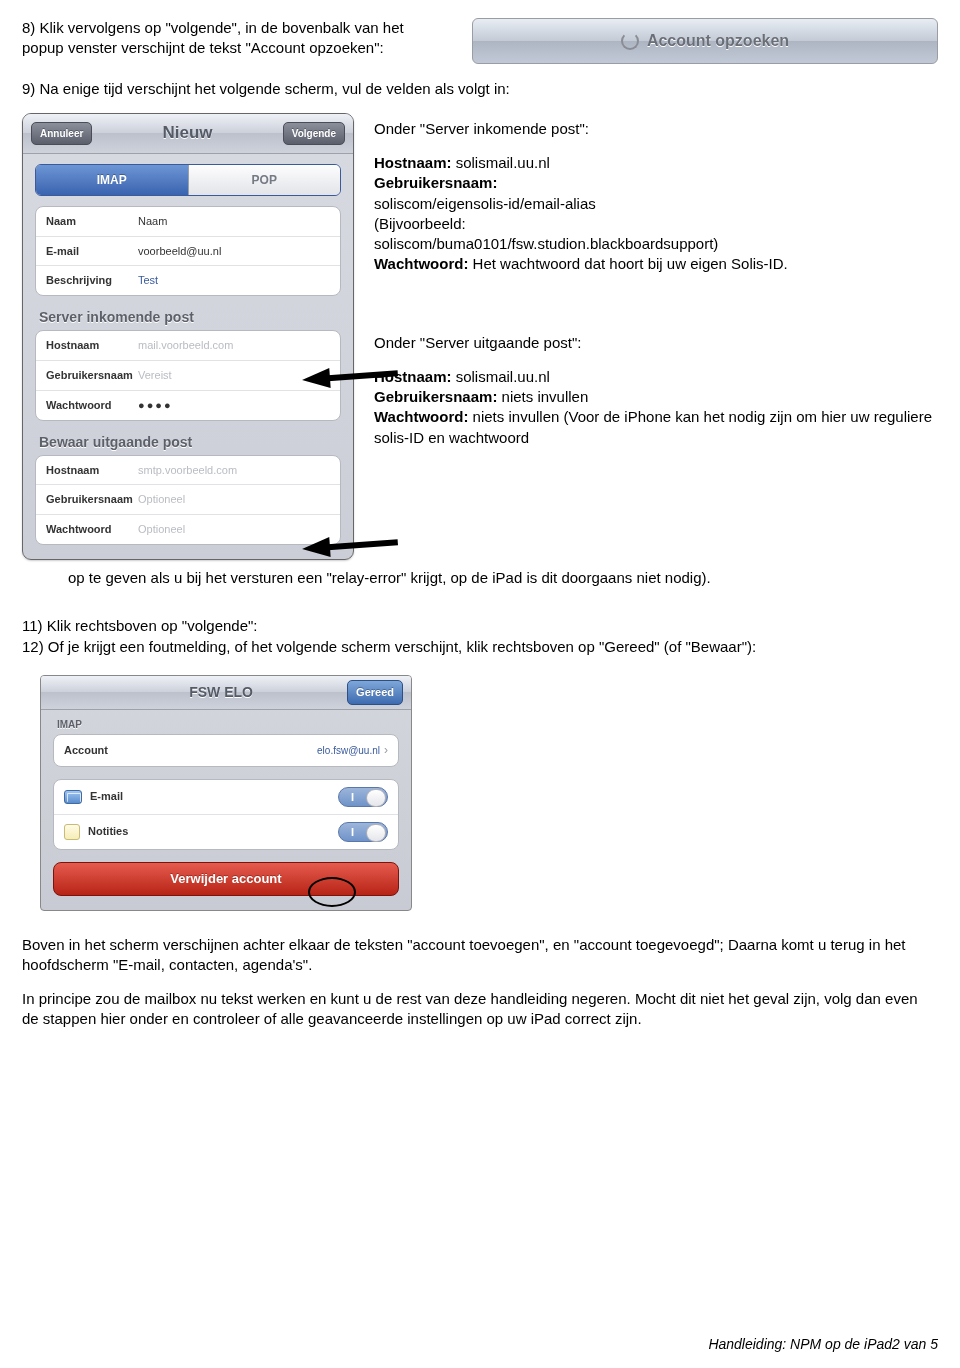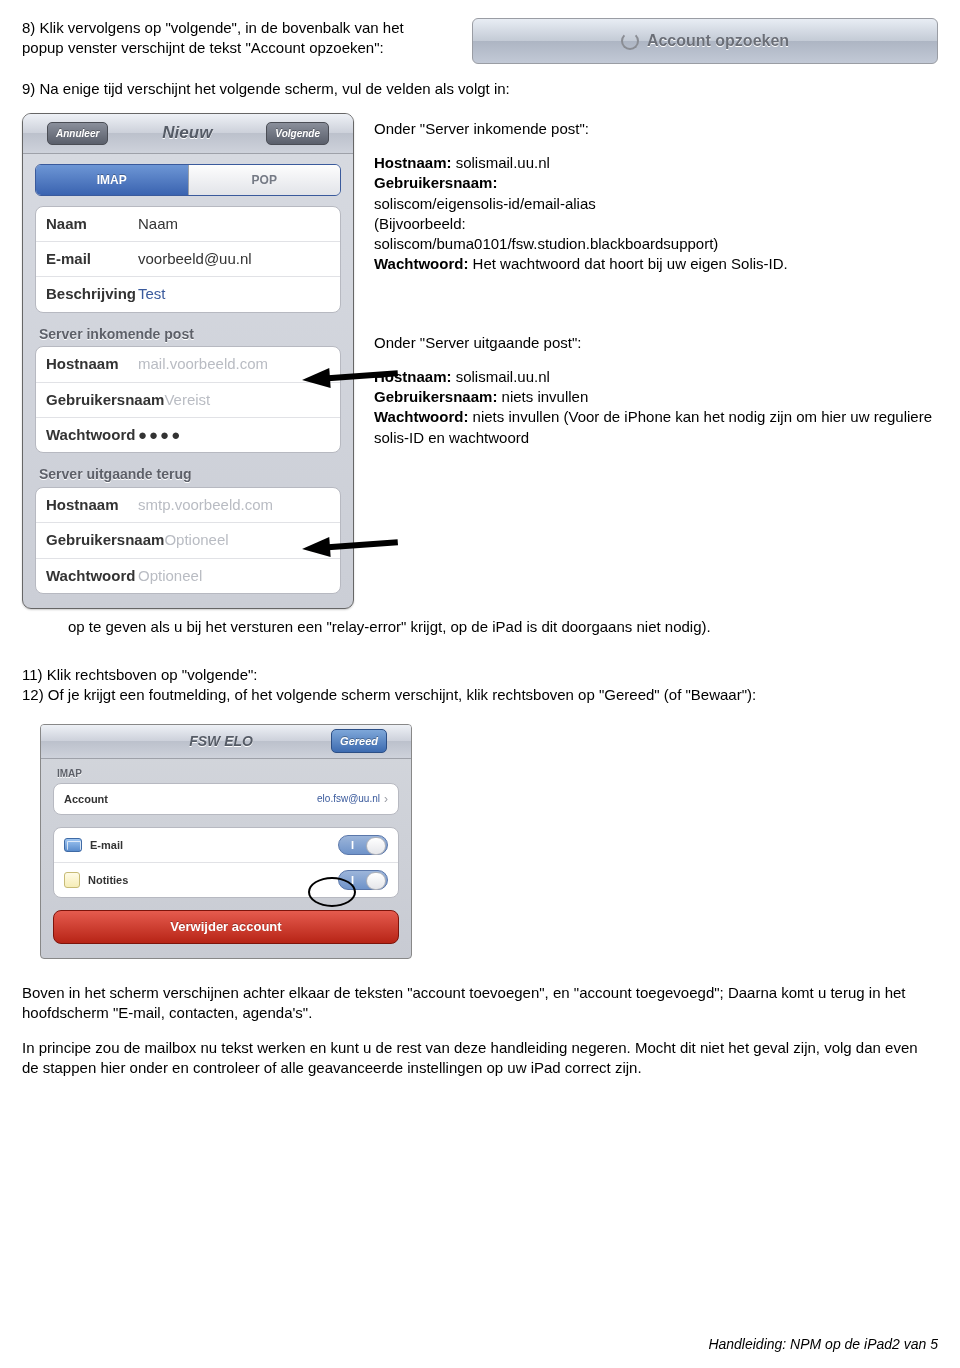--- a/index.html
+++ b/index.html
@@ -55,22 +55,21 @@
     overflow: hidden;
     box-shadow: 0 1px 2px rgba(0,0,0,.2);
   }
   .ios-titlebar {
     height: 40px;
     background: linear-gradient(#eef1f6, #ccd0da 49%, #bcc1cc 50%, #ced2db);
     border-bottom: 1px solid #9ea1a9;
     display: flex;
     align-items: center;
     justify-content: space-between;
-    padding: 0 24px;
-    font-style: italic;
+    padding: 0 8px;
   }
   .ios-title {
     flex: 1;
     text-align: center;
     font-weight: bold;
     color: #555b66;
     font-size: 17px;
     text-shadow: 0 1px 0 #fff;
   }
   .btn-nav {
@@ -112,21 +111,21 @@
   .seg .unsel {
     background: linear-gradient(#fdfdfd, #e2e4e9);
     color: #757a85;
     border-left: 1px solid #9aa0aa;
   }
   .group {
     background: #fff;
     margin: 0 12px 12px 12px;
     border-radius: 8px;
     border: 1px solid #b7b9c1;
-    font-size: 15px;
+    font-size: 11px;
   }
   .grp-head {
     margin: 0 14px 3px 16px;
     font-size: 14px;
     font-weight: bold;
     color: #5d6069;
     text-shadow: 0 1px 0 #fff;
   }
   .field {
     display: flex;
@@ -301,21 +300,21 @@
         </div>
       <div class="field">
           <span class="lbl">Gebruikersnaam</span>
           <span class="ph">Vereist</span>
         </div>
       <div class="field">
           <span class="lbl">Wachtwoord</span>
           <span class="val dots">●●●●</span>
         </div>
     </div>
-    <div class="grp-head">Server uitgaande terug</div>
+    <div class="grp-head">Bewaar uitgaande post</div>
     <div class="group" style="margin-bottom:14px">
       <div class="field">
           <span class="lbl">Hostnaam</span>
           <span class="ph">smtp.voorbeeld.com</span>
         </div>
       <div class="field">
           <span class="lbl">Gebruikersnaam</span>
           <span class="ph">Optioneel</span>
         </div>
       <div class="field">

